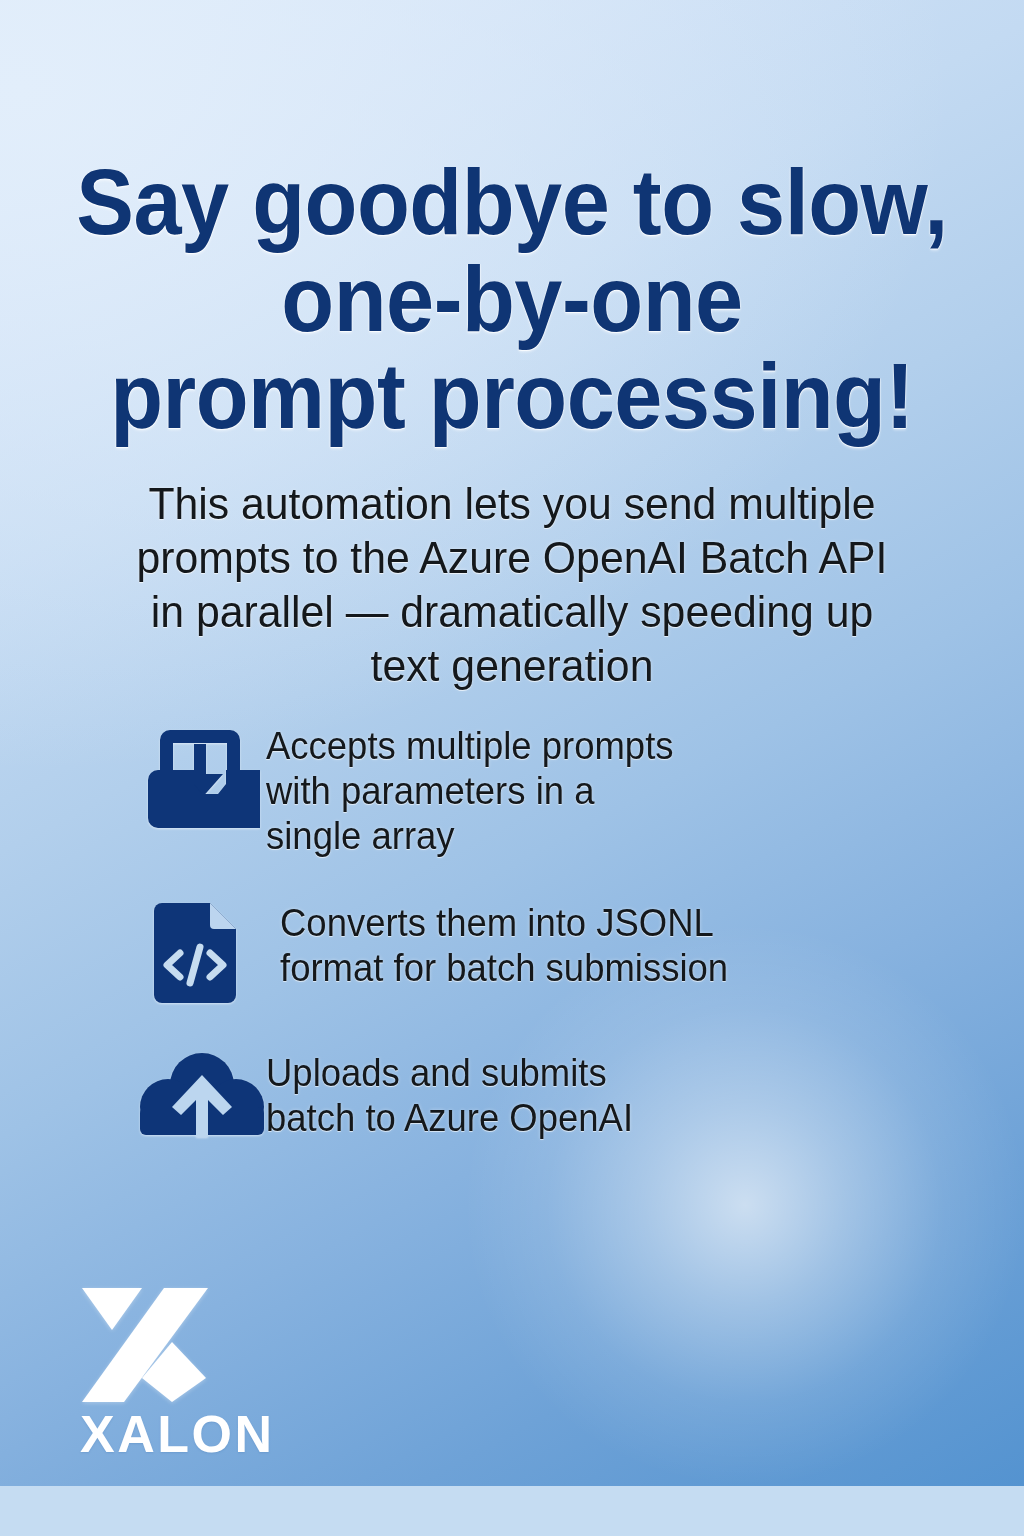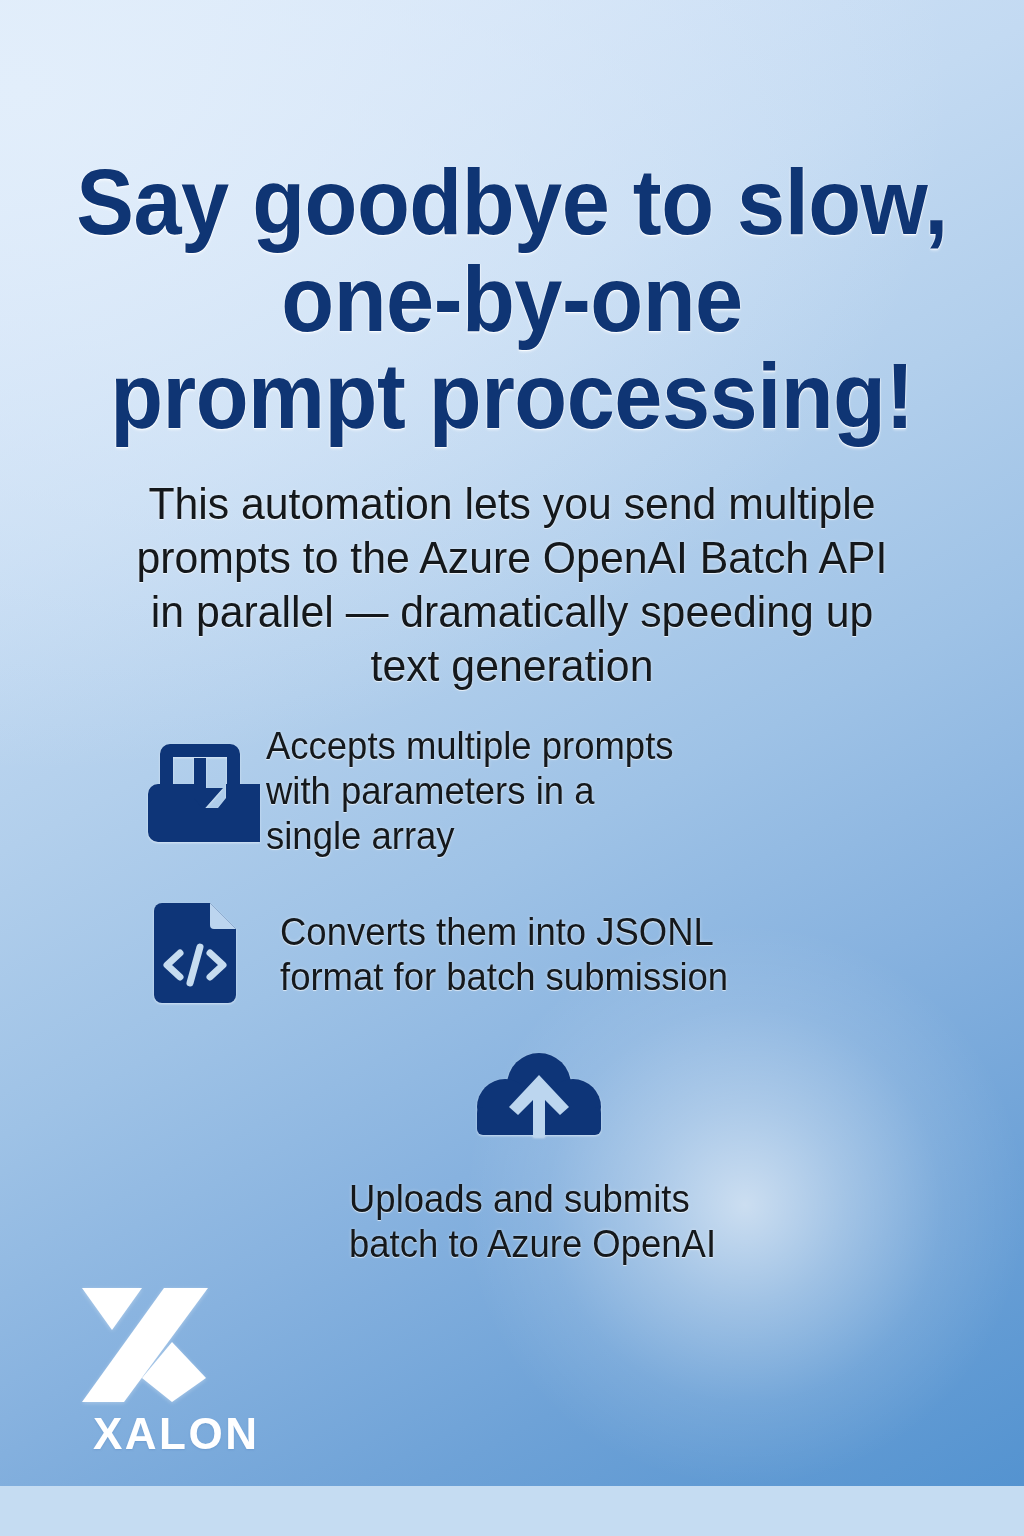--- a/index.html
+++ b/index.html
@@ -84,21 +84,21 @@
   
   .features {
     position: absolute;
     left: 140px;
     top: 714px;
     width: 800px;
   }
   .feature {
     position: relative;
     display: flex;
-    align-items: center;
+    align-items: flex-start;
     margin-bottom: 32px;
   }
   .feature-icon {
     flex: 0 0 126px;
     width: 126px;
     height: 118px;
     display: flex;
     align-items: flex-start;
     justify-content: flex-start;
     padding-top: 4px;
@@ -116,42 +116,41 @@
     padding-top: 10px;
     transform: scaleX(0.96);
     transform-origin: left top;
     text-shadow:
       0 1px 0 rgba(255,255,255,0.55),
       0 0 4px rgba(255,255,255,0.4);
   }
   .feature-text .ft-line { display: block; white-space: nowrap; }
 
   .feature-2 { margin-top: 4px; gap: 14px; }
-  .feature-3 { margin-top: 16px; flex-direction: column; }
+  .feature-3 { margin-top: 16px; }
 
   
   .logo {
     position: absolute;
     left: 80px;
     bottom: 30px;
     width: 260px;
   }
   .logo-mark {
     display: block;
     filter: drop-shadow(0 1px 2px rgba(255,255,255,0.32));
   }
   .logo-word {
     margin-top: 8px;
     color: #ffffff;
-    font-size: 44px;
+    font-size: 52px;
     font-weight: bold;
     letter-spacing: 2.5px;
     line-height: 44px;
     text-shadow: 0 1px 2px rgba(80,130,185,0.35);
-    margin-left: 13px;
   }
 </style>
 </head>
 <body>
 
 <div class="poster">
 
   <h1 class="headline">
     <span class="hl-line">Say goodbye to slow,</span>
     <span class="hl-line">one-by-one</span>

